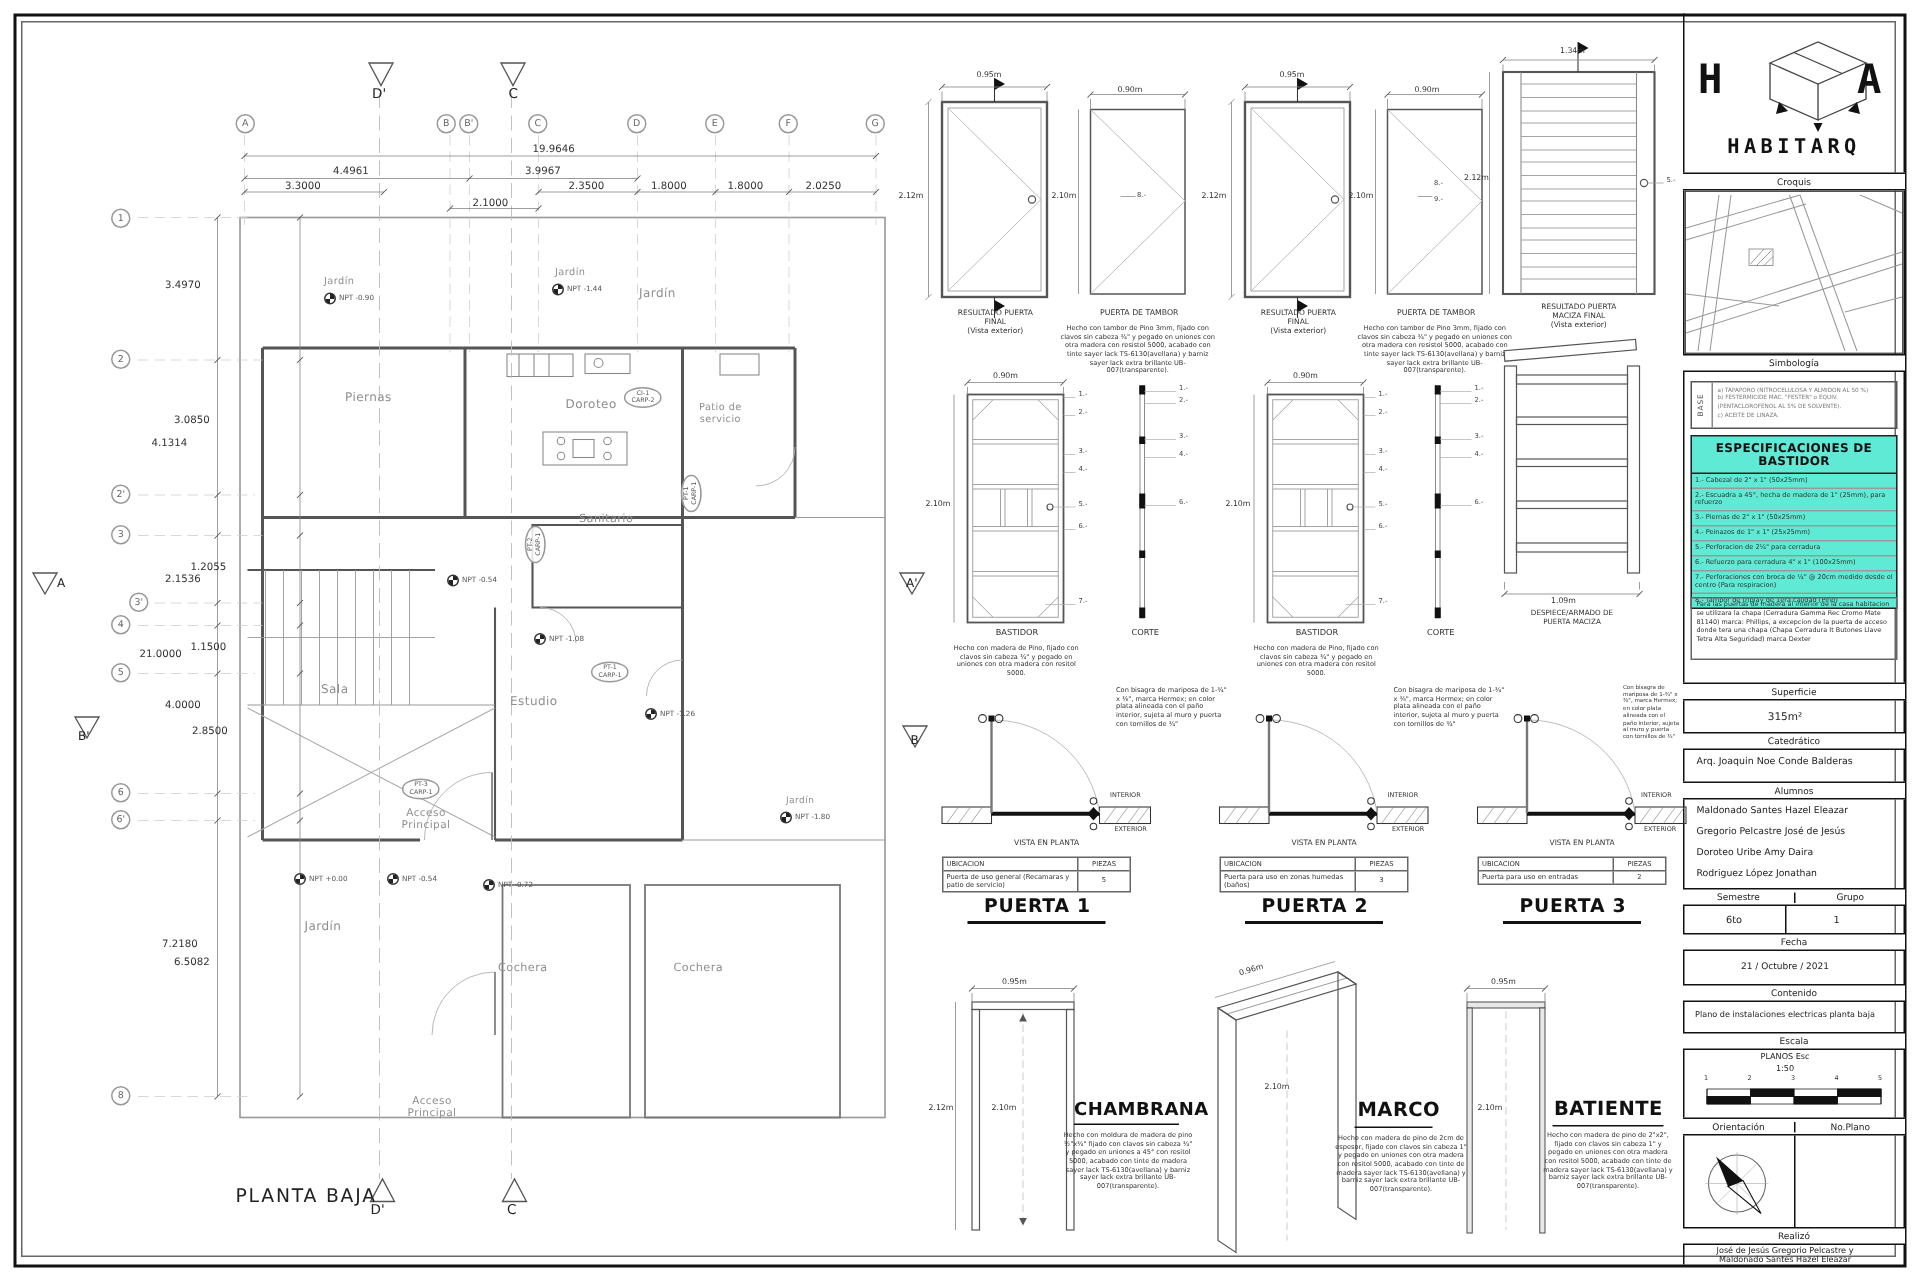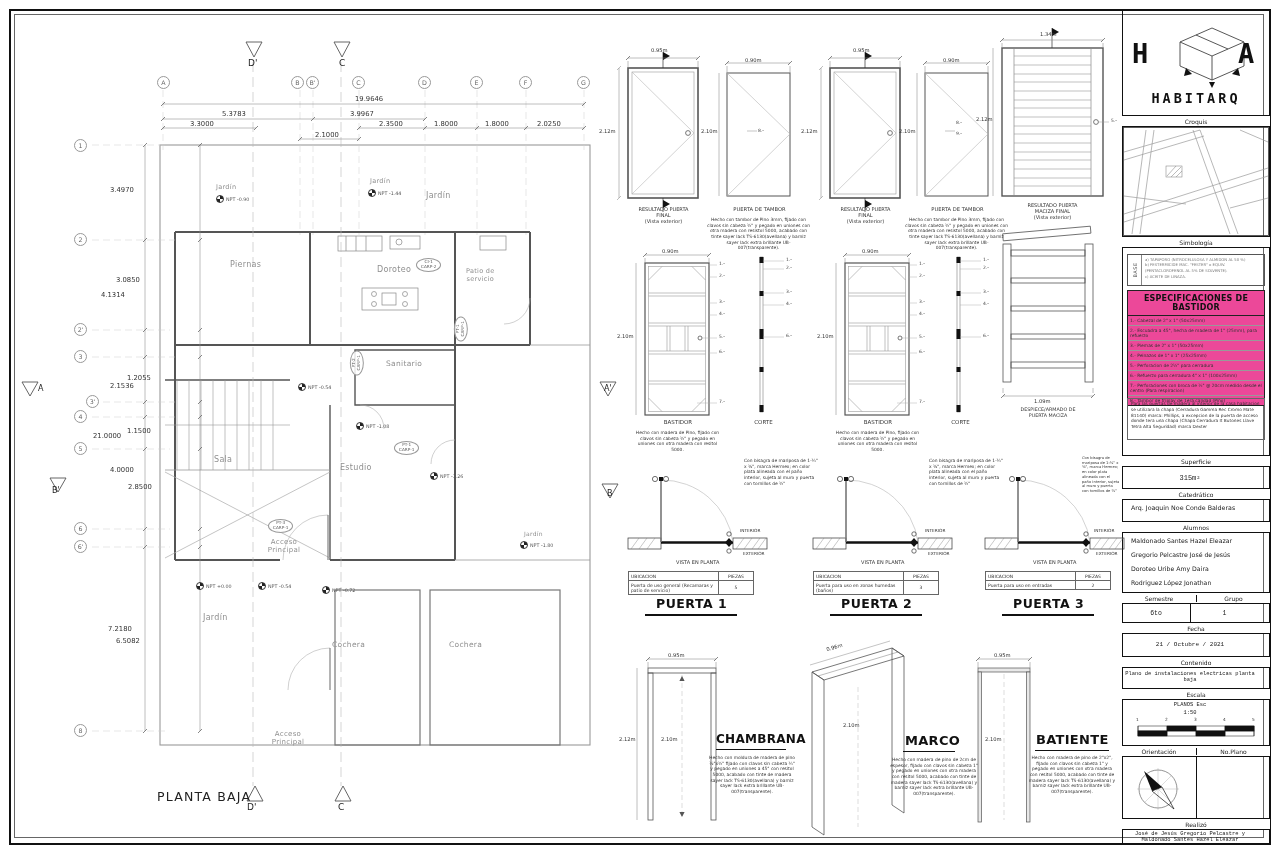--- a/index.html
+++ b/index.html
@@ -17,21 +17,21 @@
   .npt i{width:6px;height:6px;border-radius:50%;border:.5px solid #333;background:conic-gradient(#222 0 90deg,#fff 90deg 180deg,#222 180deg 270deg,#fff 270deg);display:block;}
   .tbl{position:absolute;border:.7px solid #666;background:#fff;font-size:4.5px;color:#333;width:124px;}
   .tbl .hd{display:flex;border-bottom:.7px solid #666;}
   .tbl .bd{display:flex;}
   .tbl .c1{width:90px;border-right:.7px solid #666;padding:1.5px 2px;box-sizing:border-box;}
   .tbl .c2{width:34px;padding:1.5px 2px;display:flex;align-items:center;justify-content:center;box-sizing:border-box;}
   .ptitle{position:absolute;font-size:12.5px;font-weight:bold;color:#111;letter-spacing:.5px;}
   .dtitle{position:absolute;font-size:12px;font-weight:bold;color:#111;letter-spacing:.3px;}
   .rule{position:absolute;background:#111;}
   .tb-bar{position:absolute;left:1122px;width:148px;height:12px;border-top:1px solid #111;border-bottom:1px solid #111;display:flex;align-items:center;justify-content:center;font-size:6px;color:#222;background:#fff;box-sizing:border-box;}
-  .tb-val{position:absolute;left:1122px;width:136px;display:flex;align-items:center;justify-content:center;font-size:6.5px;color:#222;text-align:center;white-space:pre-line;font-family:Liberation Mono, monospace;}
+  .tb-val{position:absolute;left:1122px;width:136px;display:flex;align-items:center;justify-content:center;font-size:6.5px;color:#222;text-align:center;white-space:pre-line;}
   .mono{font-family:"DejaVu Sans Mono",monospace;}
 </style>
 </head>
 <body>
 
 <div id="sheet">
 
   <div class="abs" style="left:9px;top:9px;width:1258px;height:832px;border:2px solid #111;"></div>
   <div class="abs" style="left:14px;top:14px;width:1248px;height:822px;border:.6px solid #666;"></div>
   <div class="rule" style="left:1122px;top:9px;width:1.4px;height:834px;"></div>
@@ -356,21 +356,21 @@
       <span>6</span>
     </div>
   <div class="bub" style="left:74px;top:540px;">
       <span>6'</span>
     </div>
   <div class="bub" style="left:74px;top:724px;">
       <span>8</span>
     </div>
 
   <span class="t" style="left:355px;top:95px;">19.9646</span>
-  <span class="t" style="left:222px;top:110px;">5.3783</span>
+  <span class="t" style="left:222px;top:110px;">4.4961</span>
   <span class="t" style="left:350px;top:110px;">3.9967</span>
   <span class="t" style="left:190px;top:120px;">3.3000</span>
   <span class="t" style="left:379px;top:120px;">2.3500</span>
   <span class="t" style="left:434px;top:120px;">1.8000</span>
   <span class="t" style="left:485px;top:120px;">1.8000</span>
   <span class="t" style="left:537px;top:120px;">2.0250</span>
   <span class="t" style="left:315px;top:131px;">2.1000</span>
 
   <span class="t" style="left:110px;top:186px;">3.4970</span>
   <span class="t" style="left:116px;top:276px;">3.0850</span>
@@ -401,21 +401,21 @@
   <span class="t rm" style="left:370px;top:178px;font-size:6.5px;">Jardín</span>
   <div class="npt" style="left:368px;top:189px;">
       <i></i>
       <span>NPT -1.44</span>
     </div>
   <span class="t rm" style="left:426px;top:191px;">Jardín</span>
   <span class="t rm" style="left:230px;top:260px;">Piernas</span>
   <span class="t rm" style="left:377px;top:265px;">Doroteo</span>
   <span class="t rm ctr" style="left:466px;top:268px;font-size:6.5px;">Patio de
 servicio</span>
-  <span class="t rm" style="left:386px;top:360px;font-size:7.5px;">Sanitario</span>
+  <span class="t rm" style="left:386px;top:342px;font-size:7.5px;">Sanitario</span>
   <span class="t rm" style="left:214px;top:455px;">Sala</span>
   <span class="t rm" style="left:340px;top:463px;">Estudio</span>
   <span class="t rm" style="left:203px;top:613px;">Jardín</span>
   <span class="t rm" style="left:332px;top:641px;font-size:7.5px;">Cochera</span>
   <span class="t rm" style="left:449px;top:641px;font-size:7.5px;">Cochera</span>
   <span class="t rm" style="left:524px;top:530px;font-size:6px;">Jardín</span>
   <div class="npt" style="left:520px;top:541px;">
       <i></i>
       <span>NPT -1.80</span>
     </div>
@@ -607,21 +607,21 @@
     <div style="width:13px;border-right:.6px solid #888;display:flex;align-items:center;justify-content:center;">
       <span style="transform:rotate(-90deg);font-size:5px;color:#555;letter-spacing:.5px;">BASE</span>
     </div>
     <div style="flex:1;padding:1.5px 3px;font-size:3.8px;color:#7a7a7a;line-height:1.55;">
       <div>a)  TAPAPORO (NITROCELULOSA Y ALMIDON AL 50 %)</div>
       <div>b)  FESTERMICIDE MAC. "FESTER" o EQUIV. (PENTACLOROFENOL AL 5% DE SOLVENTE).</div>
       <div>c)  ACEITE DE LINAZA.</div>
     </div>
   </div>
 
-  <div class="abs" style="left:1127px;top:290px;width:138px;border:.9px solid #222;box-sizing:border-box;background:#ec4899;">
+  <div class="abs" style="left:1127px;top:290px;width:138px;border:.9px solid #222;box-sizing:border-box;background:#5eead4;">
     <div style="font-size:8px;font-weight:bold;color:#111;text-align:center;padding:3px 1px;border-bottom:.8px solid #222;letter-spacing:.2px;">ESPECIFICACIONES DE BASTIDOR</div>
     <div style="font-size:4.4px;color:#333;padding:2px 2px;border-bottom:.5px solid #999;">1.-  Cabezal de 2" x 1" (50x25mm)</div>
     <div style="font-size:4.4px;color:#333;padding:2px 2px;border-bottom:.5px solid #999;">2.-  Escuadra a 45°, hecha de madera de 1" (25mm), para refuerzo</div>
     <div style="font-size:4.4px;color:#333;padding:2px 2px;border-bottom:.5px solid #999;">3.-  Piernas de 2" x 1" (50x25mm)</div>
     <div style="font-size:4.4px;color:#333;padding:2px 2px;border-bottom:.5px solid #999;">4.-  Peinazos de 1" x 1" (25x25mm)</div>
     <div style="font-size:4.4px;color:#333;padding:2px 2px;border-bottom:.5px solid #999;">5.-  Perforacion de 2¼" para cerradura</div>
     <div style="font-size:4.4px;color:#333;padding:2px 2px;border-bottom:.5px solid #999;">6.-  Refuerzo para cerradura 4" x 1" (100x25mm)</div>
     <div style="font-size:4.4px;color:#333;padding:2px 2px;border-bottom:.5px solid #999;">7.-  Perforaciones con broca de ¼" @ 20cm medido desde el centro (Para respiracion)</div>
     <div style="font-size:4.4px;color:#333;padding:2px 2px;">8.-  Tambor de triplay de 1era calidad (Pino)</div>
   </div>

